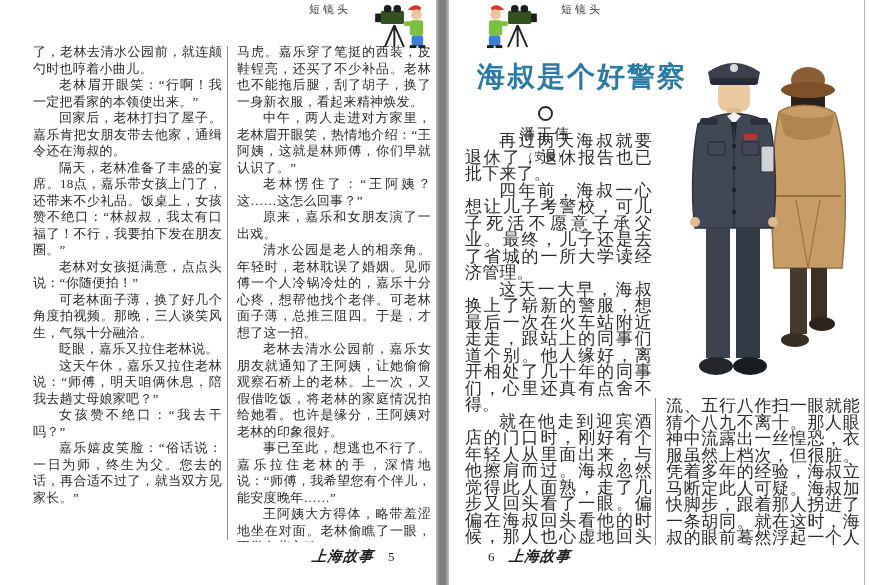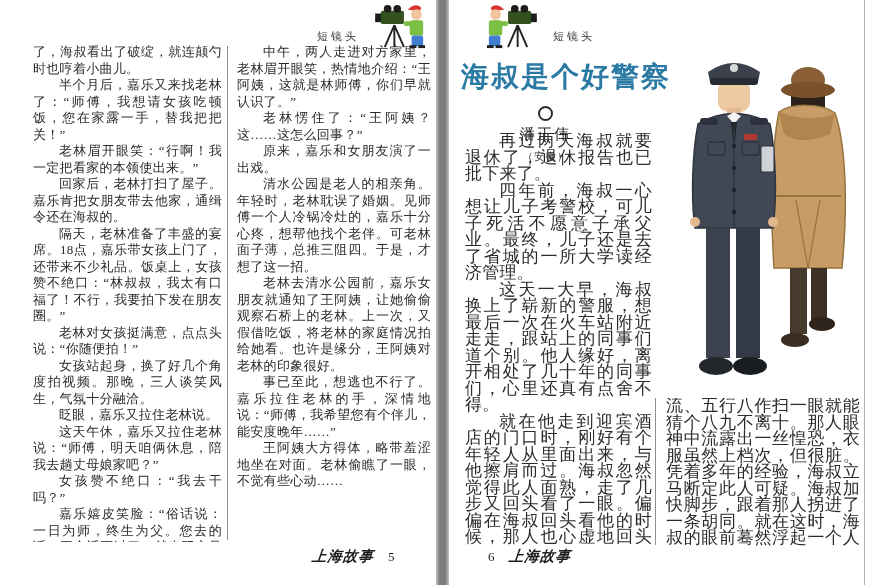--- a/index.html
+++ b/index.html
@@ -5,35 +5,35 @@
   html,body{margin:0;padding:0;}
   body{
     width:869px;height:585px;position:relative;background:#ffffff;overflow:hidden;
     font-family:"Liberation Serif","DejaVu Serif",serif;color:#2b2b2b;
   }
   
   .gutter{position:absolute;left:436px;top:0;width:13px;height:585px;
     background:linear-gradient(90deg,#bdbdbd,#7d7d7d 30%,#7d7d7d 70%,#bdbdbd);}
   .edge-right{position:absolute;left:864px;top:0;width:1px;height:585px;background:#b3b3b3;}
   
-  .hdr{position:absolute;display:flex;align-items:flex-end;gap:13px;}
+  .hdr{position:absolute;display:flex;align-items:flex-start;gap:21px;}
   .hdr-left{left:296px;top:2px;width:138px;justify-content:flex-end;}
   .hdr-right{left:478px;top:2px;}
   .hdr-tag{font-size:11px;letter-spacing:3px;color:#3a3a3a;padding-bottom:6px;white-space:nowrap;}
   .cam{width:62px;height:48px;flex:0 0 auto;}
   .cam.mirror{transform:scaleX(-1);}
   
   .col{position:absolute;overflow:hidden;text-align:justify;}
   .lcol{font-size:13px;line-height:16.5px;letter-spacing:0.3px;}
   .rcol{font-size:17px;line-height:16.5px;letter-spacing:0.2px;}
   .col p{margin:0;text-indent:2em;}
   .col p.cont{text-indent:0;}
   .col-div{position:absolute;width:1px;background:#8f8f8f;}
   
-  .story-title{position:absolute;left:461px;top:58px;font-size:28px;font-weight:bold;
+  .story-title{position:absolute;left:477px;top:58px;font-size:28px;font-weight:bold;
     letter-spacing:2px;white-space:nowrap;}
   .author{position:absolute;left:520px;top:106px;display:flex;align-items:center;gap:4px;
     font-size:15px;letter-spacing:2px;flex-direction:column;}
   .author-ring{width:11px;height:11px;border:2.5px solid #2b2b2b;border-radius:50%;display:inline-block;}
   .author-region{font-size:10.5px;letter-spacing:1px;padding-top:2px;}
   
   .footer{position:absolute;top:547px;display:flex;align-items:baseline;gap:14px;font-size:13px;}
   .footer-left{left:312px;}
   .footer-right{left:488px;}
   .mag-logo{font-style:italic;font-weight:bold;font-size:14.5px;letter-spacing:1px;
@@ -63,37 +63,37 @@
     <circle cx="45" cy="13" r="5.5" fill="#f0c49c"></circle>
     <rect x="38" y="19" width="14" height="16" rx="3" fill="#7bc043"></rect>
     <rect x="32" y="20" width="8" height="5" rx="2" fill="#7bc043"></rect>
     <rect x="40" y="35" width="12" height="11" rx="2" fill="#3f7fd1"></rect>
     <rect x="38" y="45" width="7" height="3" fill="#1d1d1d"></rect>
     <rect x="47" y="45" width="7" height="3" fill="#1d1d1d"></rect>
   </svg>
 </div>
 
 <div class="col lcol" style="left:33px;top:44px;width:189px;height:498px;">
-  <p class="cont">了，海叔看出了破绽，就连颠勺时也哼着小曲儿。</p>
-  <p>半个月后，嘉乐又来找老林了：“师傅，我想请女孩吃顿饭，您在家露一手，替我把把关！”</p>
+  <p class="cont">了，老林去清水公园前，就连颠勺时也哼着小曲儿。</p>
   <p>老林眉开眼笑：“行啊！我一定把看家的本领使出来。”</p>
   <p>回家后，老林打扫了屋子。嘉乐肯把女朋友带去他家，通缉令还在海叔的。</p>
   <p>隔天，老林准备了丰盛的宴席。18点，嘉乐带女孩上门了，还带来不少礼品。饭桌上，女孩赞不绝口：“林叔叔，我太有口福了！不行，我要拍下发在朋友圈。”</p>
   <p>老林对女孩挺满意，点点头说：“你随便拍！”</p>
-  <p>女孩站起身，换了好几个角度拍视频。那晚，三人谈笑风生，气氛十分融洽。</p>
+  <p>可老林面子薄，换了好几个角度拍视频。那晚，三人谈笑风生，气氛十分融洽。</p>
   <p>眨眼，嘉乐又拉住老林说。</p>
   <p>这天午休，嘉乐又拉住老林说：“师傅，明天咱俩休息，陪我去趟丈母娘家吧？”</p>
   <p>女孩赞不绝口：“我去干吗？”</p>
   <p>嘉乐嬉皮笑脸：“俗话说：一日为师，终生为父。您去的话，再合适不过了，就当双方见家长。”</p>
 
 </div>
 
 <div class="col-div" style="left:227px;top:46px;height:494px;"></div>
 
 <div class="col lcol" style="left:237px;top:44px;width:194px;height:498px;">
+  <p class="cont">马虎。嘉乐穿了笔挺的西装，皮鞋锃亮，还买了不少补品。老林也不能拖后腿，刮了胡子，换了一身新衣服，看起来精神焕发。</p>
   <p>中午，两人走进对方家里，老林眉开眼笑，热情地介绍：“王阿姨，这就是林师傅，你们早就认识了。”</p>
   <p>老林愣住了：“王阿姨？这……这怎么回事？”</p>
   <p>原来，嘉乐和女朋友演了一出戏。</p>
   <p>清水公园是老人的相亲角。年轻时，老林耽误了婚姻。见师傅一个人冷锅冷灶的，嘉乐十分心疼，想帮他找个老伴。可老林面子薄，总推三阻四。于是，才想了这一招。</p>
   <p>老林去清水公园前，嘉乐女朋友就通知了王阿姨，让她偷偷观察石桥上的老林。上一次，又假借吃饭，将老林的家庭情况拍给她看。也许是缘分，王阿姨对老林的印象很好。</p>
   <p>事已至此，想逃也不行了。嘉乐拉住老林的手，深情地说：“师傅，我希望您有个伴儿，能安度晚年……”</p>
   <p>王阿姨大方得体，略带羞涩地坐在对面。老林偷瞧了一眼，不觉有些心动……</p>
 
 </div>
 

